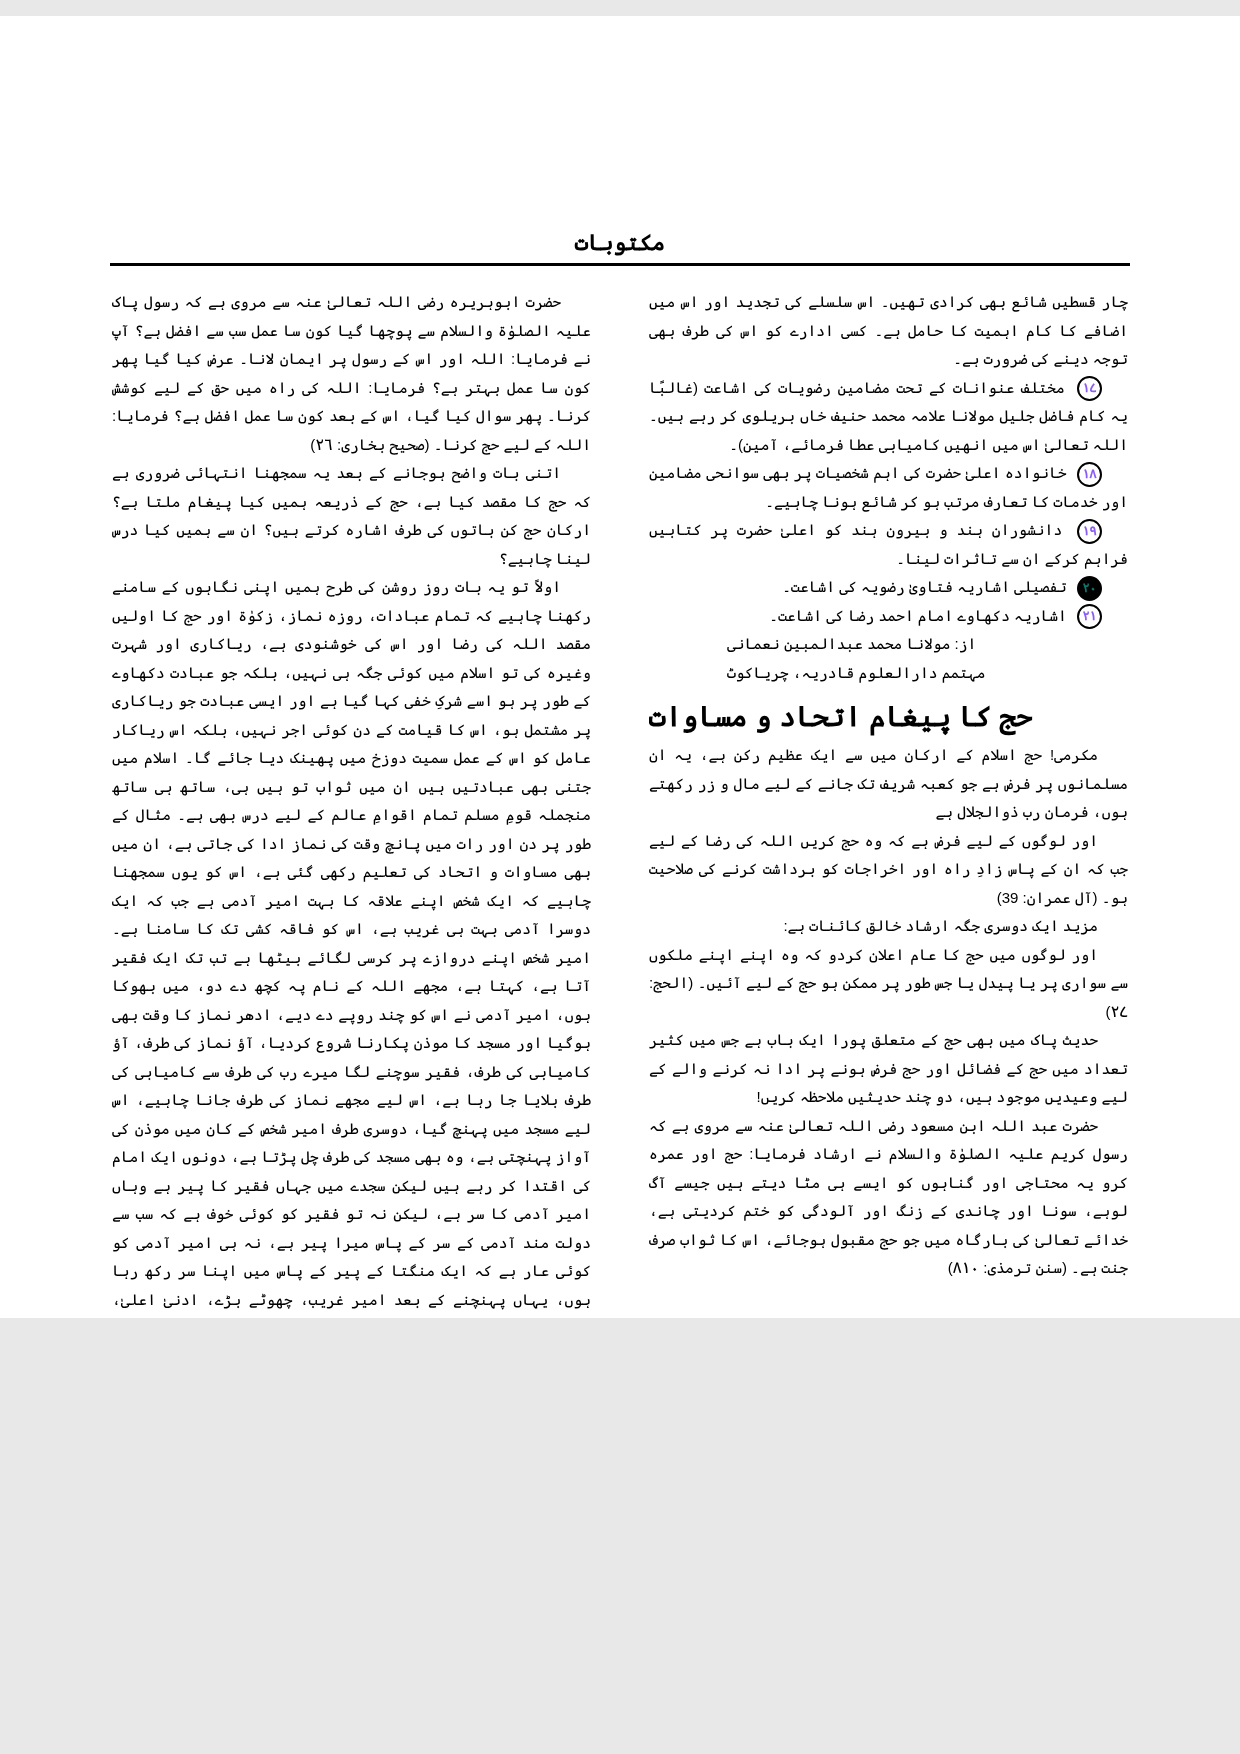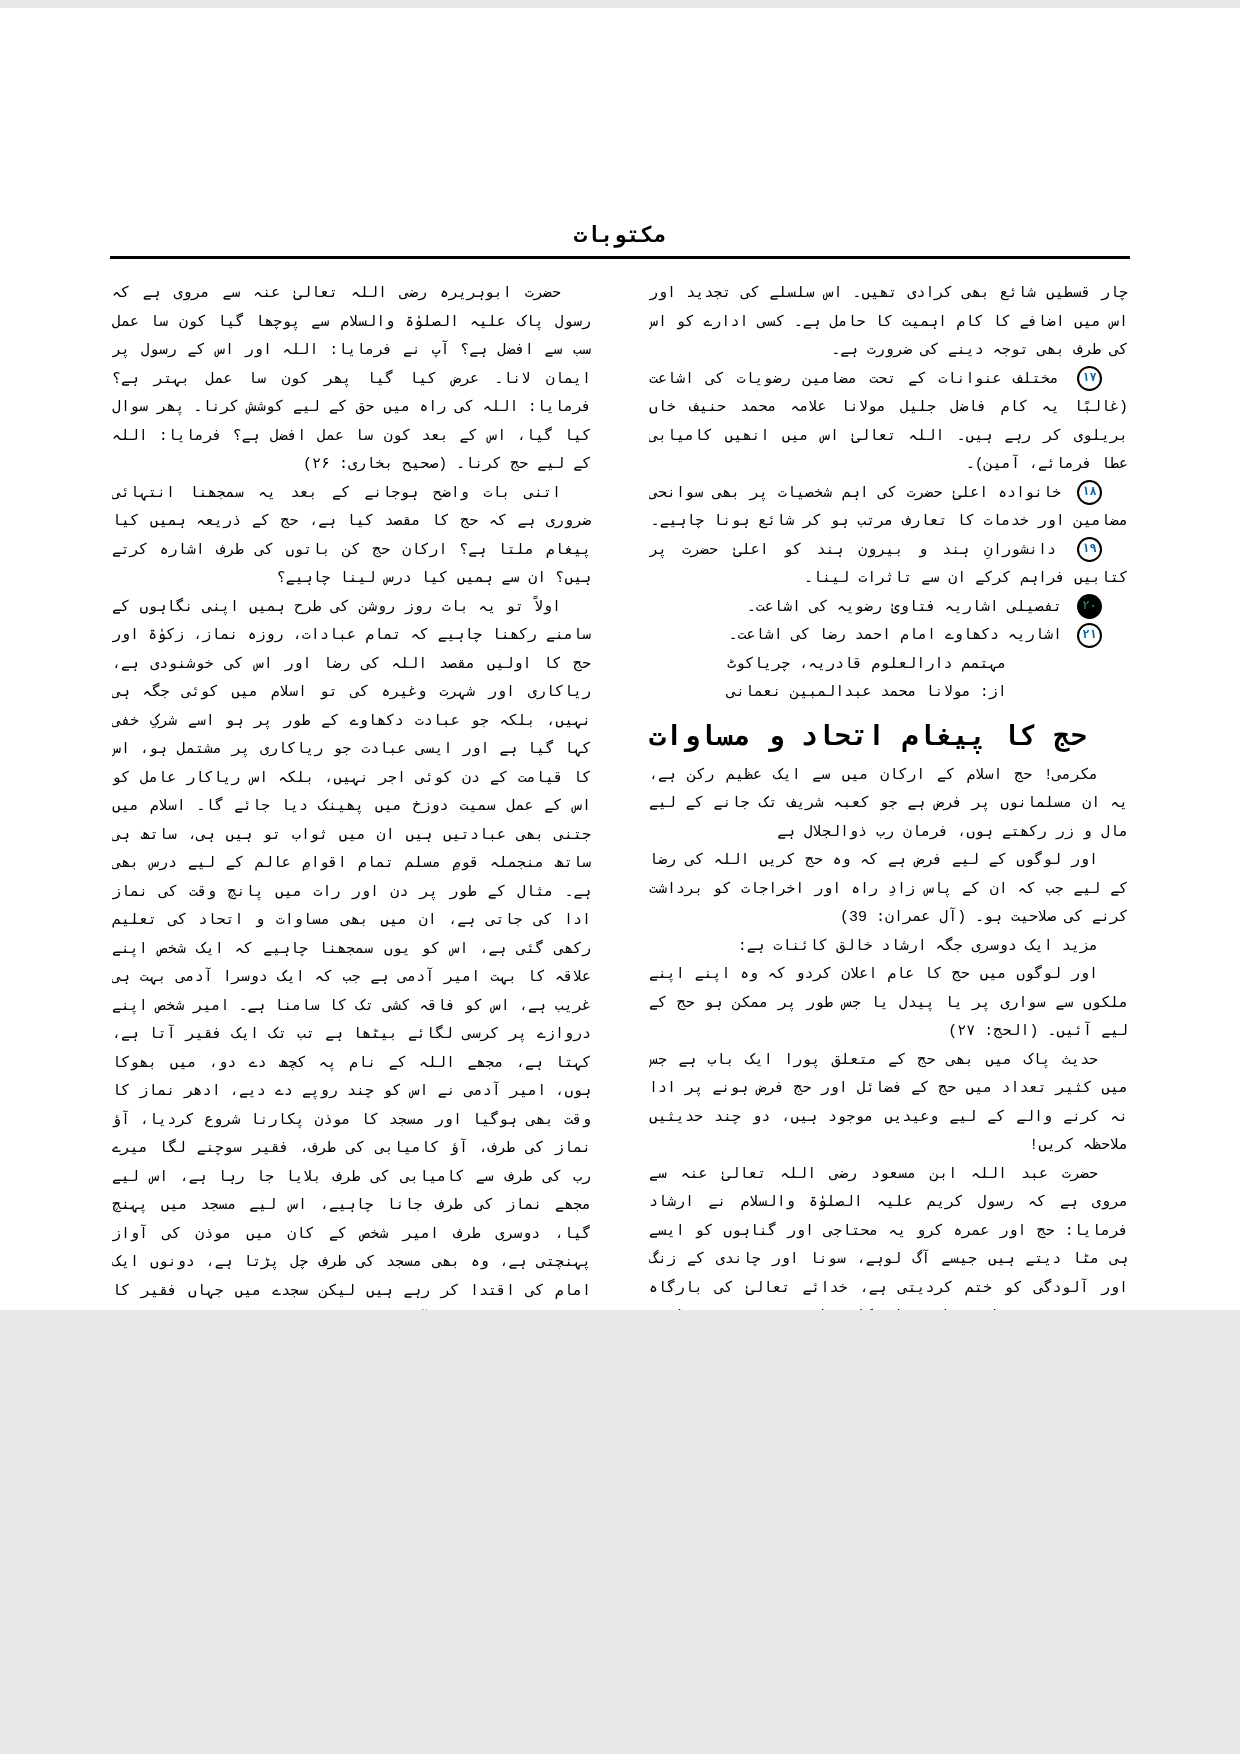--- a/index.html
+++ b/index.html
@@ -1,42 +1,42 @@
 <!DOCTYPE html>
 <html lang="ur"><head>
 <meta charset="utf-8">
 <style>
   html,body{margin:0;padding:0;background:#e8e8e8;}
   .page{
     position:relative;
     width:1240px;height:1302px;
     background:#ffffff;
-    font-family:Liberation Mono, monospace;
+    font-family:Liberation Sans, sans-serif;
     color:#000;
     overflow:hidden;
-    margin:8px auto;
+    margin:16px auto;
   }
   
   .page-header{position:absolute;top:214px;left:110px;right:110px;text-align:center;}
   .page-header h1{margin:0;font-size:22px;font-weight:bold;letter-spacing:1px;}
   .header-rule{margin-top:7px;border-top:3px solid #000;height:0;}
   
   .columns{
     position:absolute;top:272px;left:112px;right:112px;height:1186px;
     display:flex;gap:58px;overflow:hidden;
   }
   .col{flex:1 1 0;min-width:0;text-align:justify;font-size:15px;line-height:1.9;overflow:hidden;}
   .para{margin:0;text-indent:30px;}
   .para.no-indent{text-indent:0;}
   .num-item{margin:0;text-indent:26px;}
   .badge{
     display:inline-flex;align-items:center;justify-content:center;
     width:25px;height:25px;border:2.5px solid #000;border-radius:50%;
     font-size:12px;font-weight:bold;vertical-align:middle;
-    margin-left:6px;text-indent:0;background:#fff;color:#0369a1;box-sizing:border-box;
+    margin-left:6px;text-indent:0;background:#fff;color:#8b5cf6;box-sizing:border-box;
   }
   .badge.filled{background:#000;color:#0f766e;}
   .byline{margin:0;text-align:left;padding-left:78px;text-indent:0;}
   .section-heading{
     margin:12px 0 6px 0;text-align:left;
     font-size:28px;font-weight:bold;line-height:1.3;
   }
   .bold-note{font-weight:bold;}
   
   .page-footer{position:absolute;top:1462px;left:76px;right:76px;}
@@ -76,22 +76,22 @@
       </p>
       <p class="num-item">
         <span class="badge filled">۲۰</span>
         <span>تفصیلی اشاریہ فتاویٰ رضویہ کی اشاعت۔</span>
       </p>
       <p class="num-item">
         <span class="badge">۲۱</span>
         <span>اشاریہ دکھاوے امام احمد رضا کی اشاعت۔</span>
       </p>
 
+      <p class="byline">از: مولانا محمد عبدالمبین نعمانی</p>
       <p class="byline">مہتمم دارالعلوم قادریہ، چریاکوٹ</p>
-      <p class="byline">از: مولانا محمد عبدالمبین نعمانی</p>
 
       <h2 class="section-heading">حج کا پیغام اتحاد و مساوات</h2>
 
       <p class="para">مکرمی! حج اسلام کے ارکان میں سے ایک عظیم رکن ہے، یہ ان مسلمانوں پر فرض ہے جو کعبہ شریف تک جانے کے لیے مال و زر رکھتے ہوں، فرمان رب ذوالجلال ہے</p>
       <p class="para">اور لوگوں کے لیے فرض ہے کہ وہ حج کریں اللہ کی رضا کے لیے جب کہ ان کے پاس زادِ راہ اور اخراجات کو برداشت کرنے کی صلاحیت ہو۔ (آل عمران: 39)</p>
       <p class="para">مزید ایک دوسری جگہ ارشاد خالق کائنات ہے:</p>
       <p class="para">اور لوگوں میں حج کا عام اعلان کردو کہ وہ اپنے اپنے ملکوں سے سواری پر یا پیدل یا جس طور پر ممکن ہو حج کے لیے آئیں۔ (الحج: ۲۷)</p>
       <p class="para">حدیث پاک میں بھی حج کے متعلق پورا ایک باب ہے جس میں کثیر تعداد میں حج کے فضائل اور حج فرض ہونے پر ادا نہ کرنے والے کے لیے وعیدیں موجود ہیں، دو چند حدیثیں ملاحظہ کریں!</p>
       <p class="para">حضرت عبد اللہ ابن مسعود رضی اللہ تعالیٰ عنہ سے مروی ہے کہ رسول کریم علیہ الصلوٰۃ والسلام نے ارشاد فرمایا: حج اور عمرہ کرو یہ محتاجی اور گناہوں کو ایسے ہی مٹا دیتے ہیں جیسے آگ لوہے، سونا اور چاندی کے زنگ اور آلودگی کو ختم کردیتی ہے، خدائے تعالیٰ کی بارگاہ میں جو حج مقبول ہوجائے، اس کا ثواب صرف جنت ہے۔ (سنن ترمذی: ۸۱۰)</p>
     </section>

